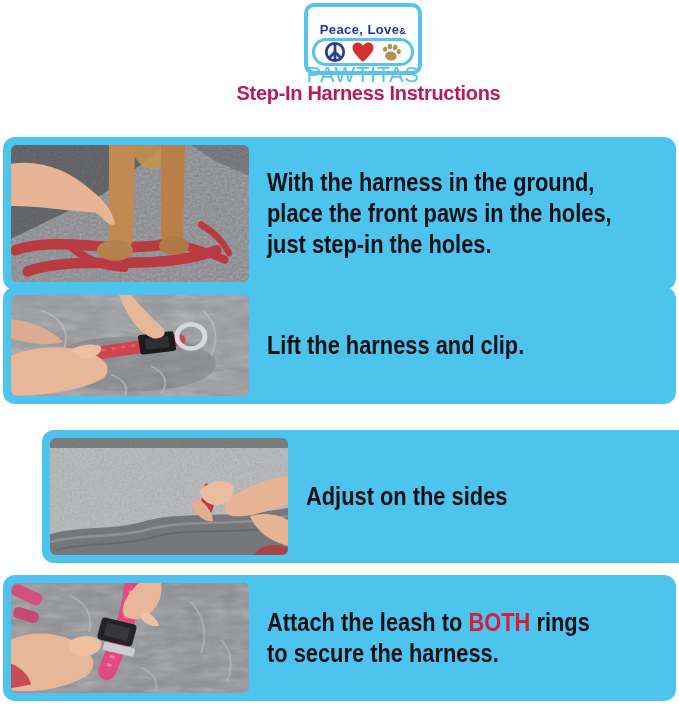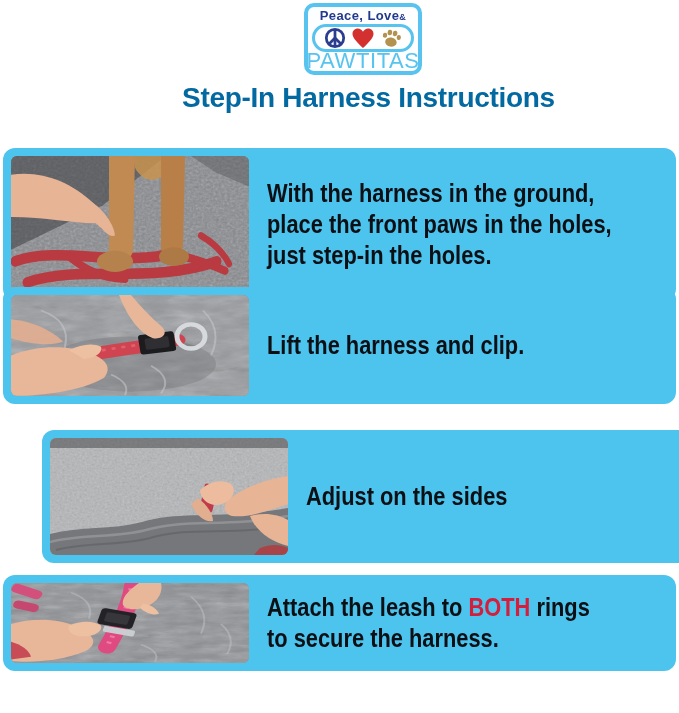--- a/index.html
+++ b/index.html
@@ -8,54 +8,54 @@
     font-family:"Liberation Sans",sans-serif;overflow:hidden;
   }
   .page{position:absolute;inset:0;}
 
   
   .logo{
     position:absolute;left:304px;top:3px;width:118px;height:72px;
     background:#fdfeff;border:4px solid var(--logo-blue,#57c3ee);
     border-radius:10px;box-sizing:border-box;
     display:flex;flex-direction:column;align-items:center;justify-content:space-between;
-    padding:2px 4px 2px;
+    padding:16px 4px 2px;
   }
   .logo-top{
     color:var(--logo-navy,#223a8d);font-weight:bold;font-size:13px;
     letter-spacing:.4px;line-height:14px;white-space:nowrap;
   }
   .logo-top .amp{font-size:9px;}
   .logo-pill{
     width:102px;height:29px;background:#fff;
     border:3px solid var(--logo-blue,#57c3ee);border-radius:16px;
     box-sizing:border-box;display:flex;align-items:center;justify-content:space-around;
     padding:0 6px;
   }
   .logo-brand{
     color:var(--logo-blue,#57c3ee);font-weight:normal;font-size:22px;
     letter-spacing:.6px;line-height:18px;white-space:nowrap;
   }
 
   
   .title{
     position:absolute;top:82px;left:58px;width:621px;margin:0;
-    text-align:center;font-size:28px;font-weight:bold;color:#0369a1;
+    text-align:center;font-size:20px;font-weight:bold;color:#be185d;
     letter-spacing:-0.3px;
   }
 
   
   .row{
     position:absolute;left:3px;width:673px;
     background:var(--panel-blue,#4cc4ee);border-radius:12px;
   }
-  .row1{top:148px;height:153px;}
+  .row1{top:137px;height:153px;}
   .row2{top:287px;height:117px;}
   .row3{top:430px;height:133px;margin-left:39px;}
-  .row4{top:575px;height:96px;}
+  .row4{top:575px;height:126px;}
 
   .photo{
     position:absolute;left:8px;top:8px;bottom:8px;width:238px;
     border-radius:6px;overflow:hidden;background:#8d8f93;
   }
   .photo svg{display:block;width:100%;height:100%;}
 
   .step-text{
     position:absolute;left:264px;right:8px;top:0;bottom:0;
     display:flex;flex-direction:column;justify-content:center;

